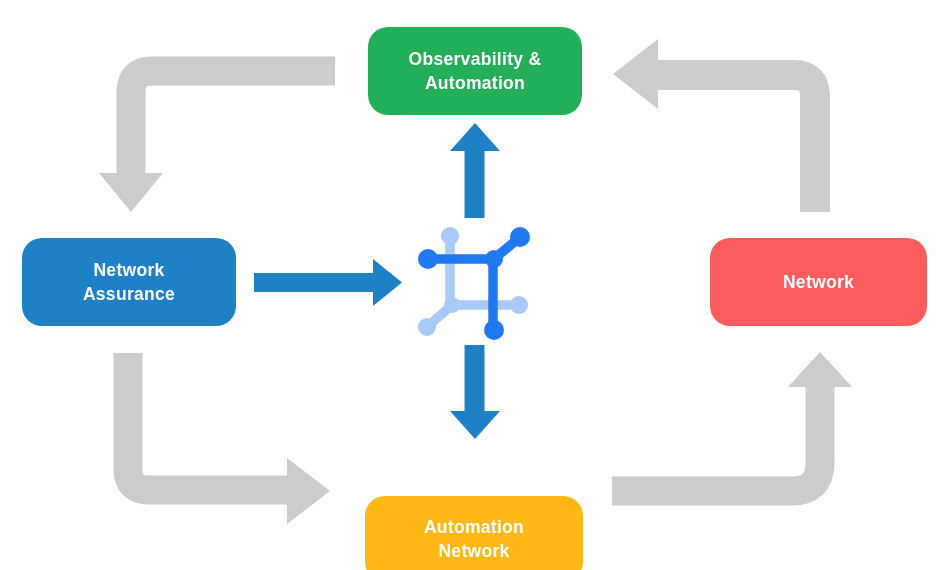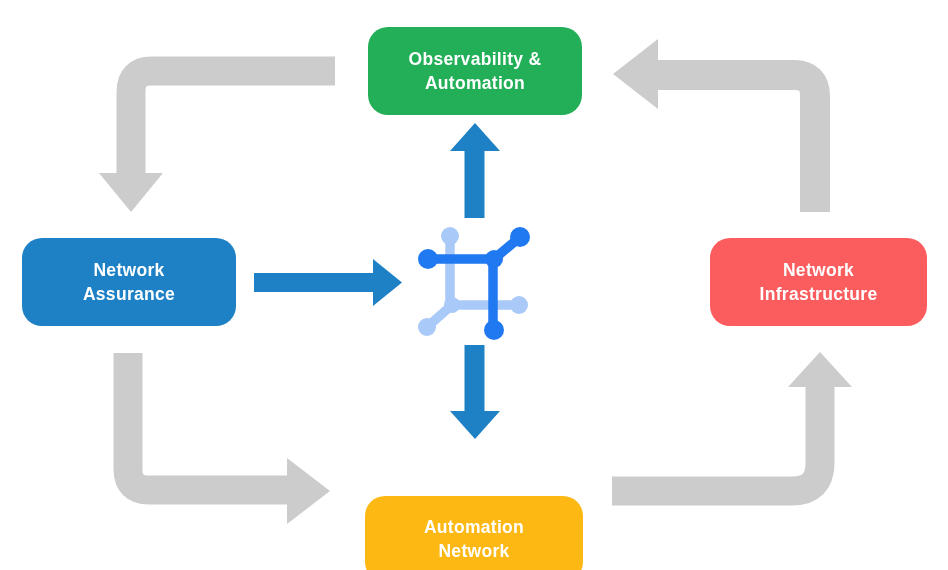--- a/index.html
+++ b/index.html
@@ -109,20 +109,19 @@
   <div class="node node-observability">
     <span>Observability &amp;</span>
     <span>Automation</span>
   </div>
   <div class="node node-operations">
     <span>Network</span>
     <span>Assurance</span>
   </div>
   <div class="node node-infrastructure">
     <span>Network</span>
-    <span>Infrastructure</span>
   </div>
   <div class="node node-automation">
     <span>Automation</span>
     <span>Network</span>
   </div>
 
 </div>
 
 </body></html>

